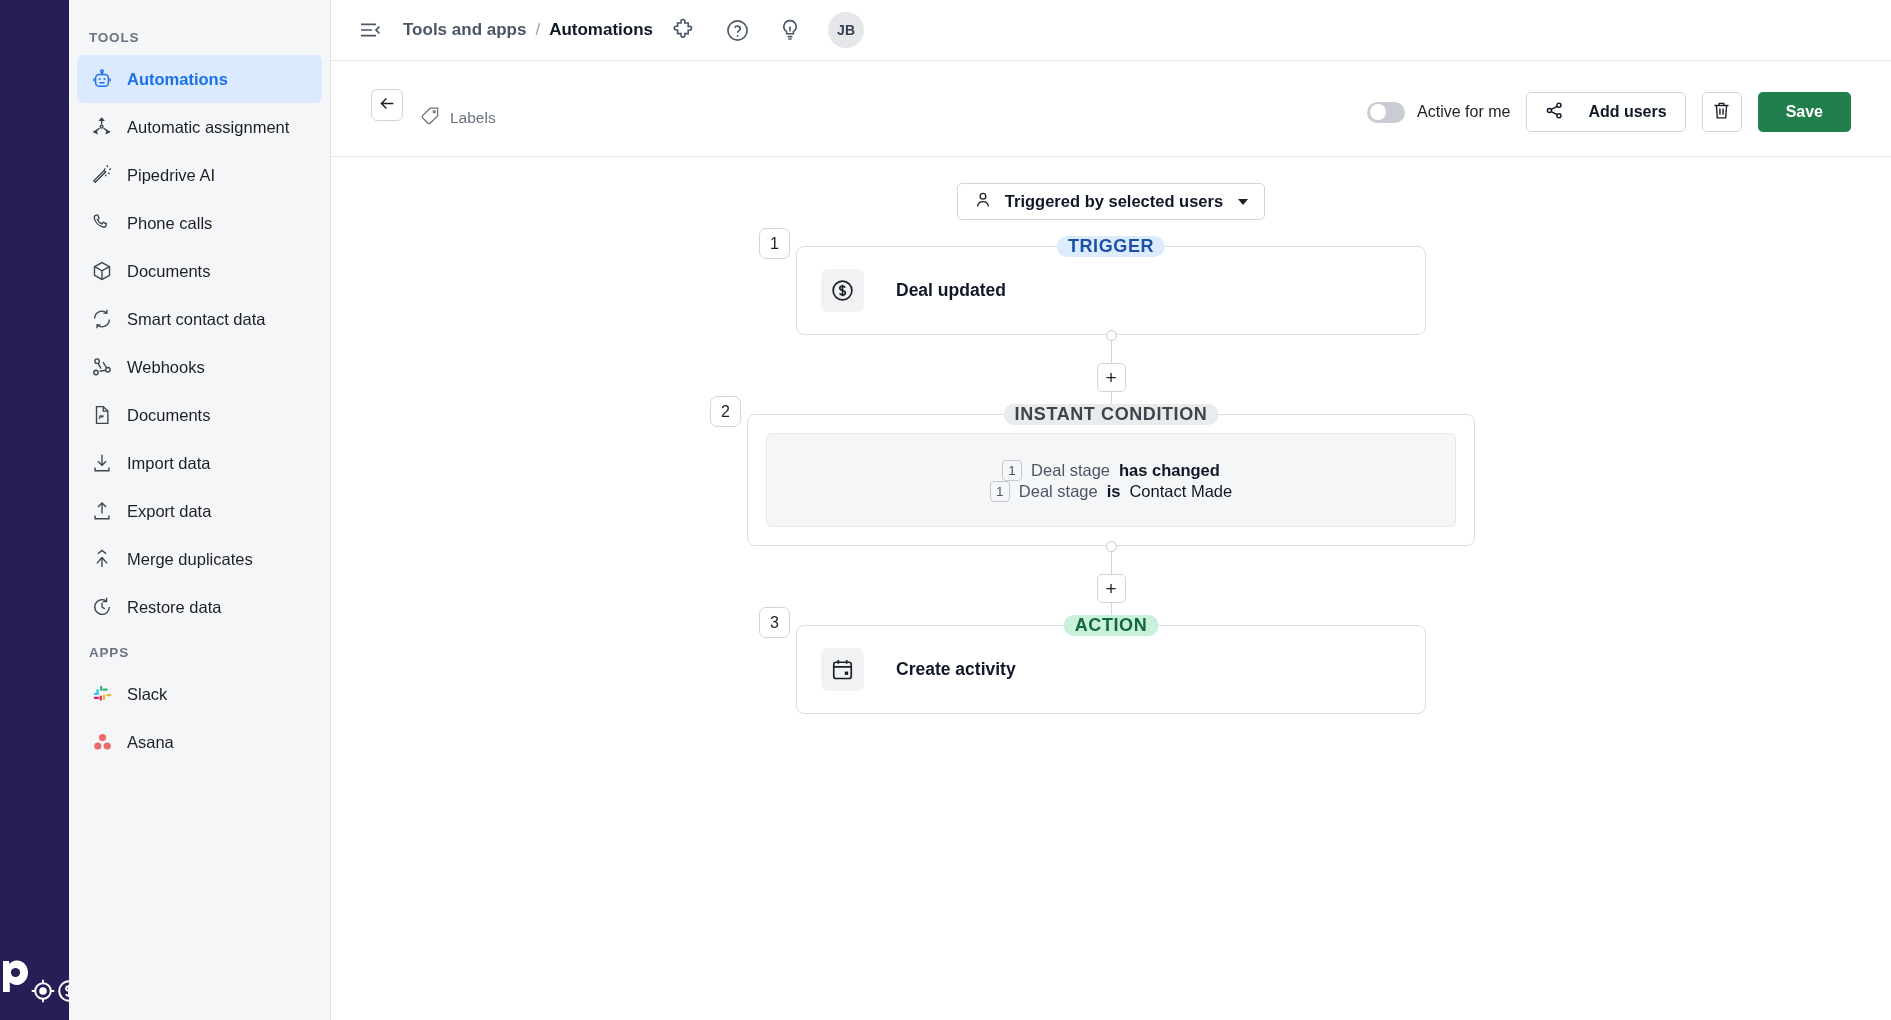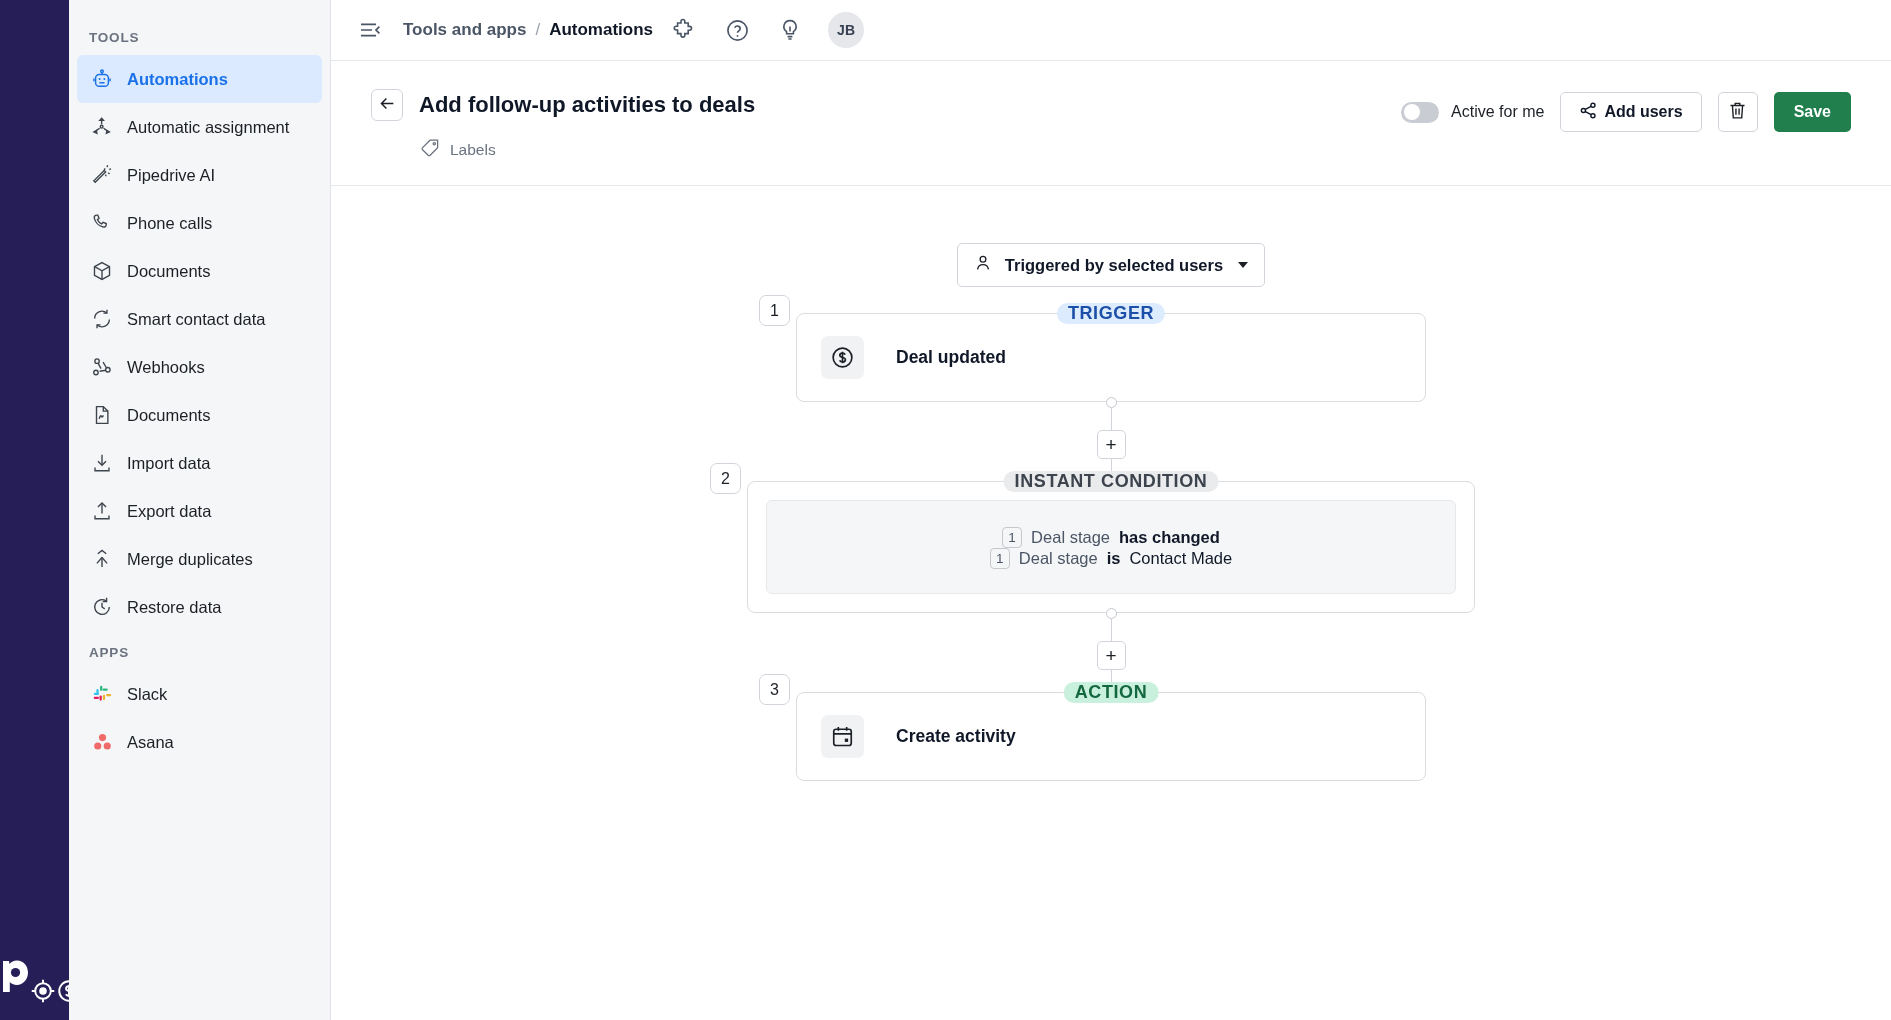--- a/index.html
+++ b/index.html
@@ -106,41 +106,41 @@
   .head-actions { display: flex; align-items: center; gap: 16px; padding-top: 3px; }
   .toggle-wrap { display: flex; align-items: center; gap: 12px; cursor: pointer; }
   .toggle { width: 38px; height: 21px; border-radius: 11px; background: #C9CDD3; position: relative; }
   .toggle .knob {
     position: absolute; top: 2.5px; left: 2.5px; width: 16px; height: 16px;
     border-radius: 50%; background: #fff;
   }
   .toggle-label { font-size: 16px; color: #1C2026; }
   .btn-outline {
     height: 40px; border: 1px solid #D1D5DB; border-radius: 5px; background: #fff;
-    display: flex; align-items: center; gap: 6px; padding: 8px 18px;
+    display: flex; align-items: center; gap: 24px; padding: 8px 18px;
     font-size: 16px; font-weight: bold; color: #101828; cursor: pointer; text-align: right;
   }
   .btn-icon-only {
     width: 40px; height: 40px; border: 1px solid #D1D5DB; border-radius: 5px; background: #fff;
     display:flex; align-items:center; justify-content:center; cursor:pointer;
   }
   .btn-save {
     height: 40px; border-radius: 5px; background: #207F4C; border: none;
-    padding: 0 20px; font-size: 16px; font-weight: bold; color: #fff; cursor: pointer;
+    padding: 0 28px; font-size: 16px; font-weight: bold; color: #fff; cursor: pointer;
     font-family: inherit;
   }
 
   
   .canvas { flex: 1; background: #fff; overflow: hidden; position: relative; padding-top: 26px; }
   .canvas-inner { width: 100%; display: flex; flex-direction: column; align-items: center; }
 
   .trig-users {
-    height: 44px; border: 1px solid #D1D5DB; border-radius: 5px; background: #fff;
+    height: 37px; border: 1px solid #D1D5DB; border-radius: 5px; background: #fff;
     display: inline-flex; align-items: center; gap: 13px; padding: 0 16px;
-    font-size: 16.5px; color: #101828; font-weight: bold; cursor: pointer; margin-top: 31px;
+    font-size: 16.5px; color: #101828; font-weight: bold; cursor: pointer;
   }
   .caret { border-left: 5.5px solid transparent; border-right: 5.5px solid transparent; border-top: 6.5px solid #1C2026; margin-left: 2px; }
 
   
   .step { position: relative; width: 630px; margin-top: 26px; }
   .step-num {
     position: absolute; left: -37px; top: -18px;
     width: 31px; height: 31px; border: 1px solid #D1D5DB; border-radius: 7px;
     background: #fff; display: flex; align-items: center; justify-content: center;
     font-size: 16px; color: #1C2026; z-index: 3;
@@ -513,21 +513,20 @@
     <div class="page-head">
       <div class="head-row">
         <div class="back-btn">
           <span>
             <svg width="19" height="19" viewBox="0 0 24 24" fill="none" stroke="#1C2026" stroke-width="1.9">
                 <path d="M19.4 12H4.6M10.6 5.8L4.4 12l6.2 6.2"></path>
               </svg>
           </span>
         </div>
         <div class="title-col">
-          <div class="page-title">Add follow-up activities to deals</div>
           <div class="labels-row">
             <span>
               <svg width="19" height="19" viewBox="0 0 24 24" fill="none" stroke="#6B7280" stroke-width="1.6">
                   <path d="M11.4 2.8H21v9.6l-9.4 9.4a1.8 1.8 0 0 1-2.6 0l-7-7a1.8 1.8 0 0 1 0-2.6z"></path>
                   <circle cx="16.8" cy="7.2" r="1.5"></circle>
                 </svg>
             </span>
             <span class="labels-txt">Labels</span>
           </div>
         </div>

